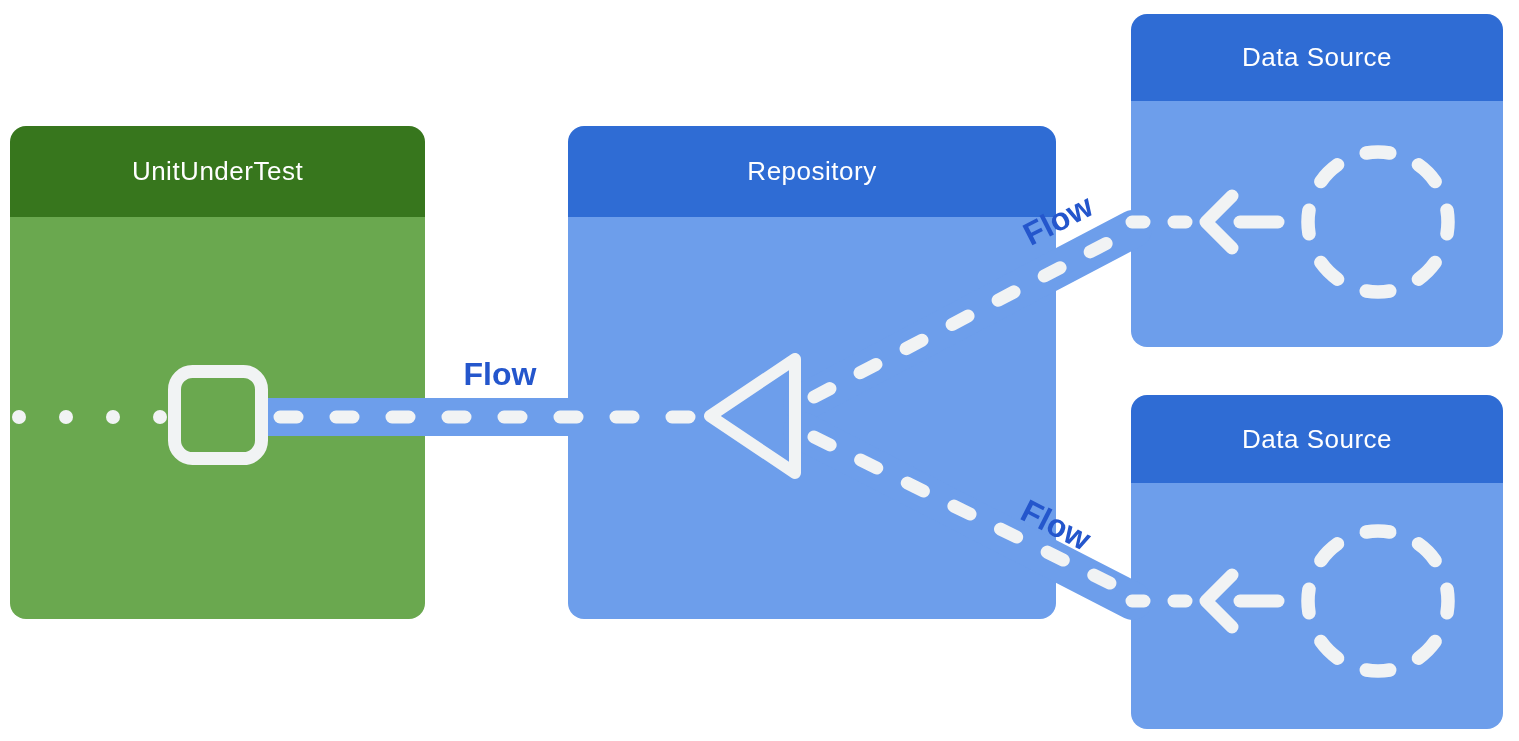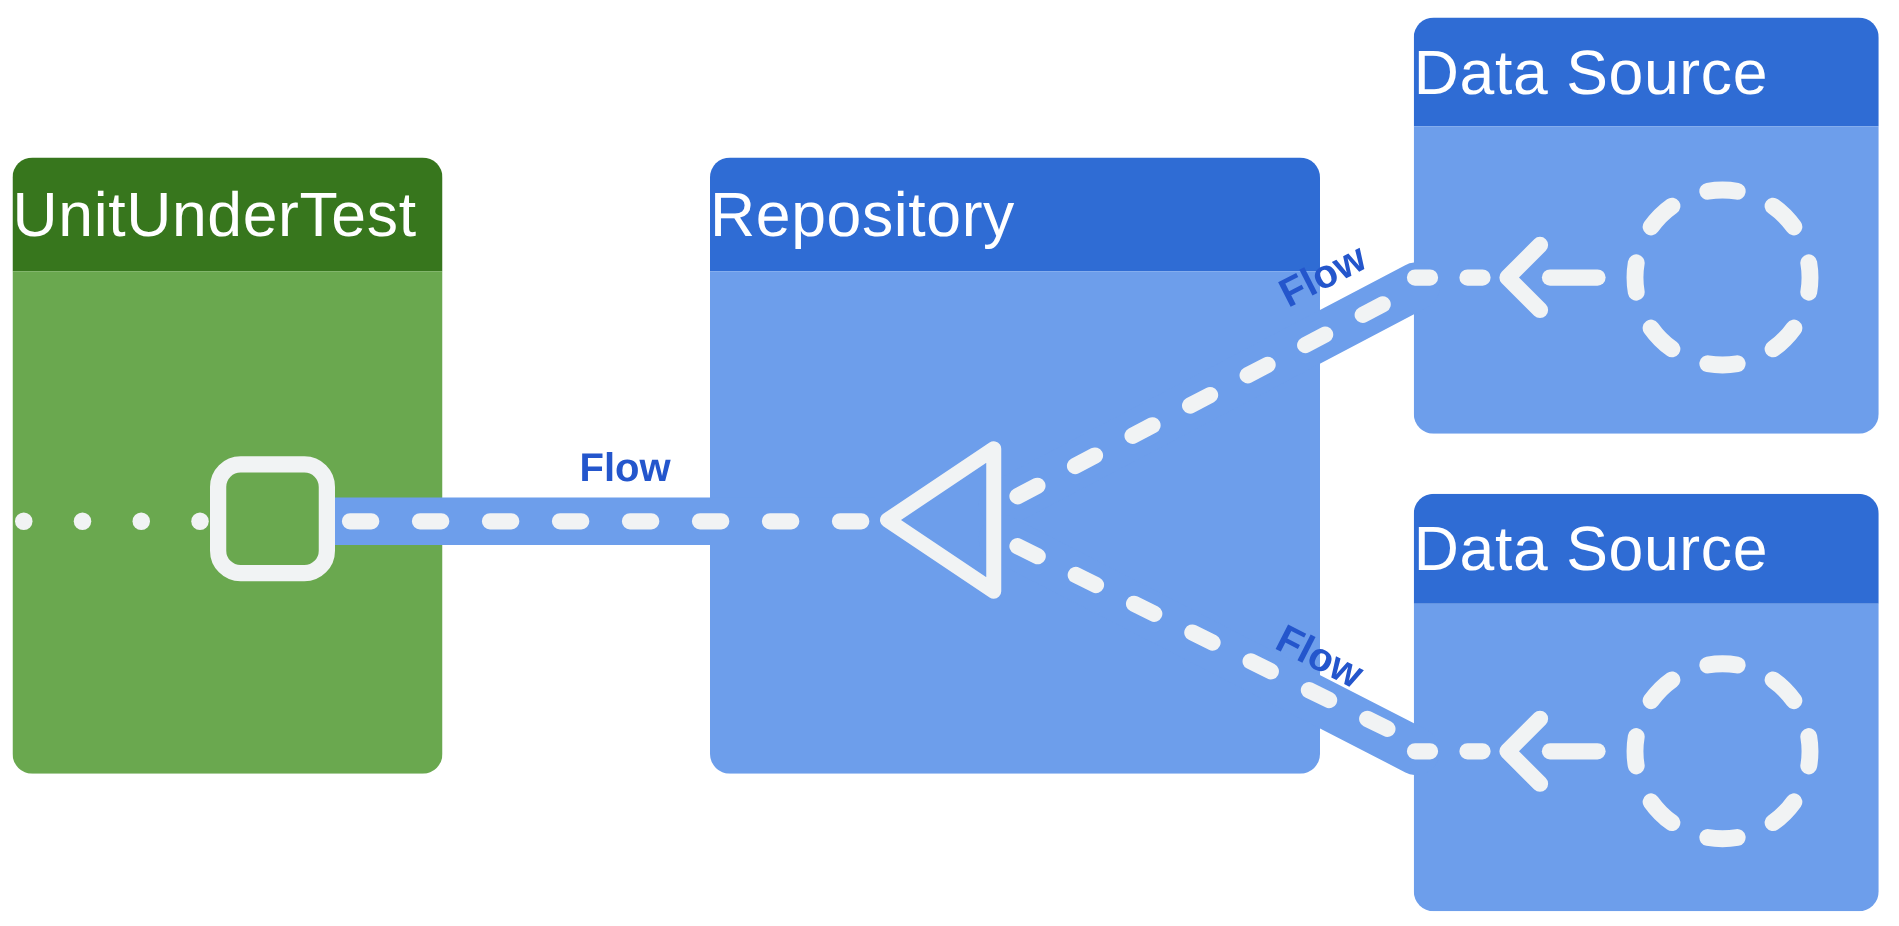--- a/index.html
+++ b/index.html
@@ -9,24 +9,24 @@
     --blue-body:#6d9eeb;
     --flow-label:#2456cc;
     --shape-white:#f1f3f4;
     --title-text:#ffffff;
     --background:#ffffff;
   }
   html,body{margin:0;padding:0;}
   body{background:var(--background);font-family:"Liberation Sans",sans-serif;}
   .canvas{position:relative;width:1519px;height:741px;background:var(--background);overflow:hidden;}
   .box{position:absolute;border-radius:16px;overflow:hidden;}
-  .box .hd{display:flex;align-items:center;justify-content:flex-start;color:var(--title-text);
-           font-size:50px;letter-spacing:0.5px;}
+  .box .hd{display:flex;align-items:center;justify-content:center;color:var(--title-text);
+           font-size:26px;letter-spacing:0.5px;}
   .box .bd{width:100%;}
-  .uut{left:10px;top:126px;width:344px;height:493px;}
+  .uut{left:10px;top:126px;width:415px;height:493px;}
   .uut .hd{height:91px;background:var(--green-header);}
   .uut .bd{height:402px;background:var(--green-body);}
   .repo{left:568px;top:126px;width:488px;height:493px;}
   .repo .hd{height:91px;background:var(--blue-header);}
   .repo .bd{height:402px;background:var(--blue-body);}
   .ds1{left:1131px;top:14px;width:372px;height:333px;}
   .ds1 .hd{height:87px;background:var(--blue-header);}
   .ds1 .bd{height:246px;background:var(--blue-body);}
   .ds2{left:1131px;top:395px;width:372px;height:334px;}
   .ds2 .hd{height:88px;background:var(--blue-header);}

